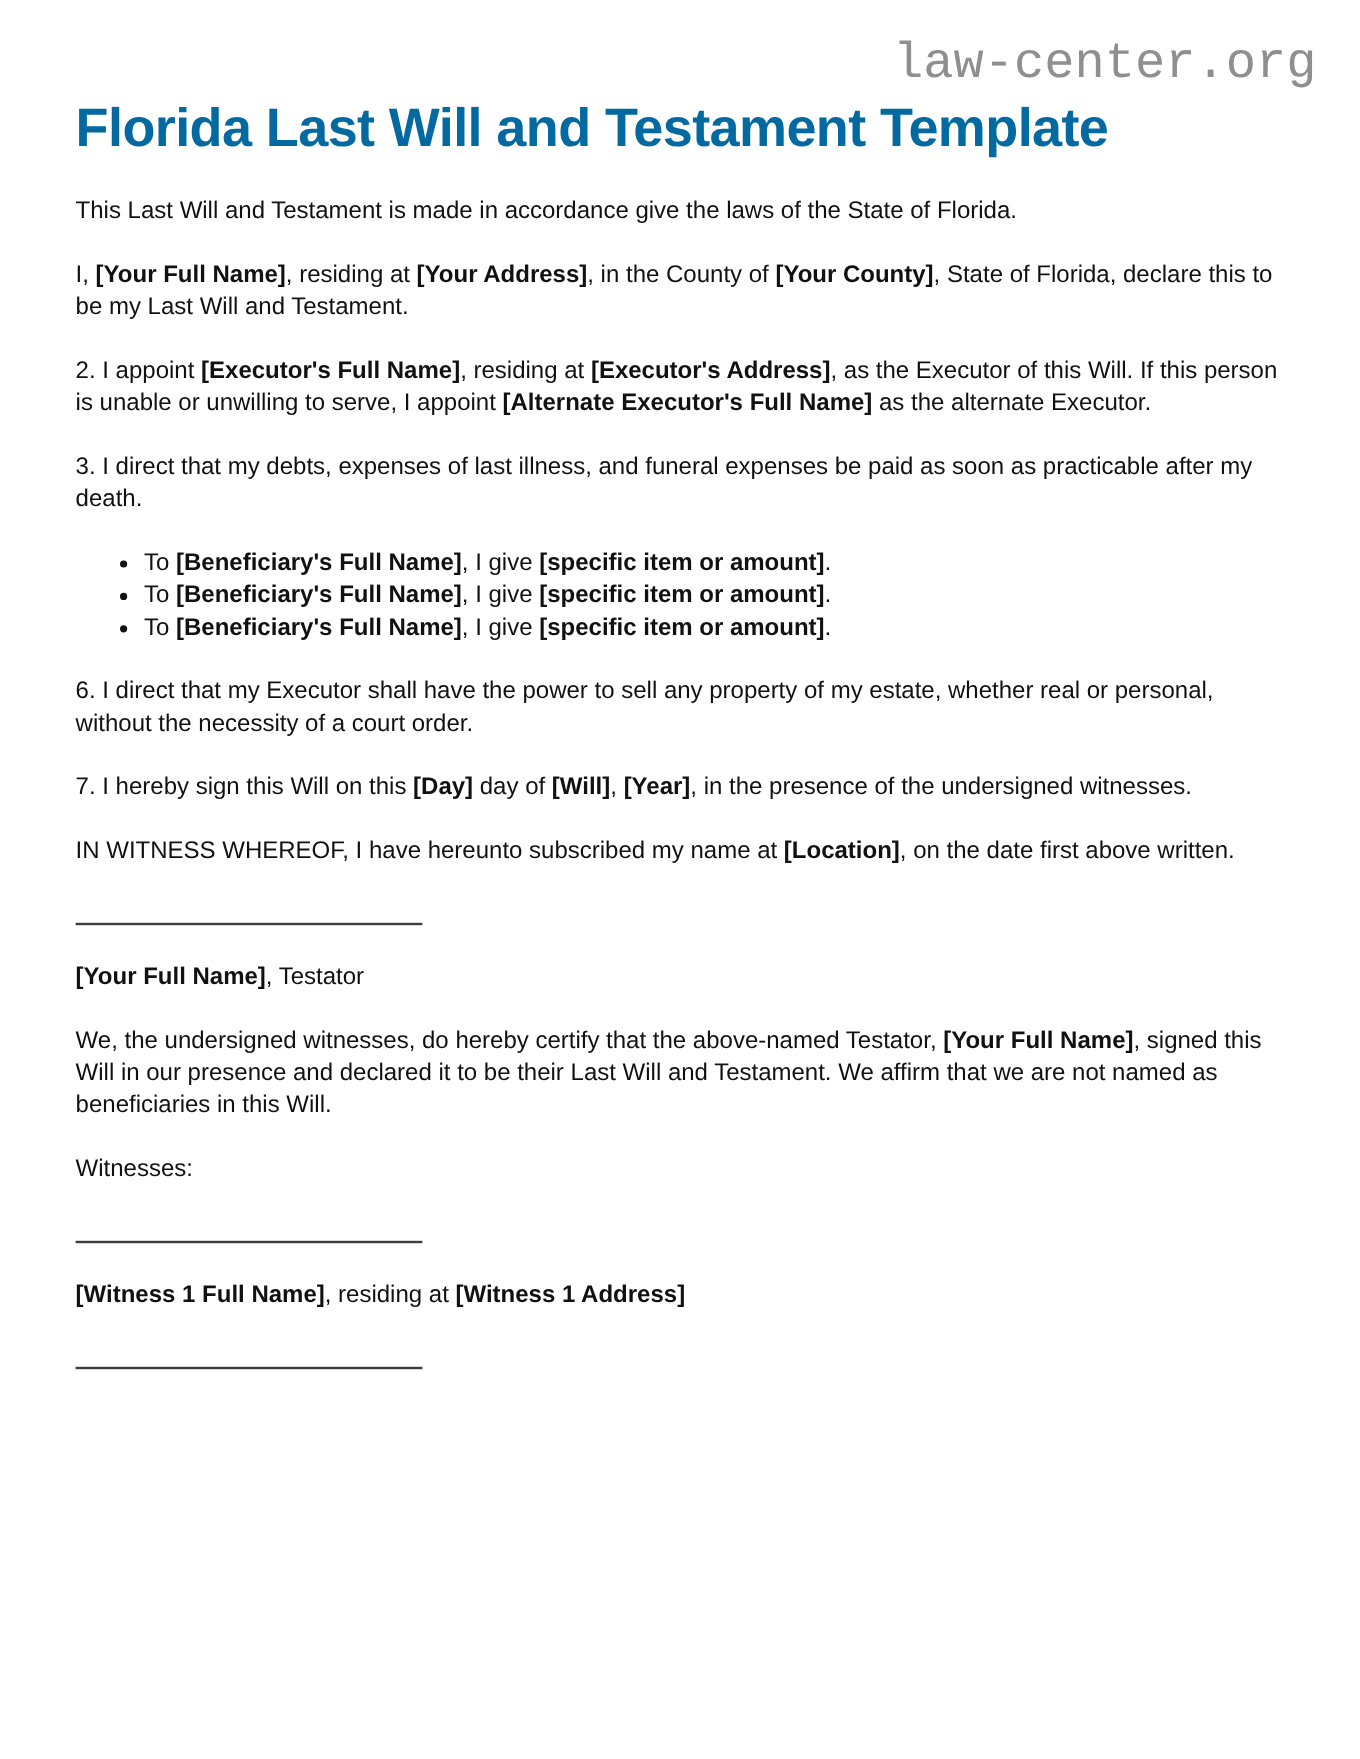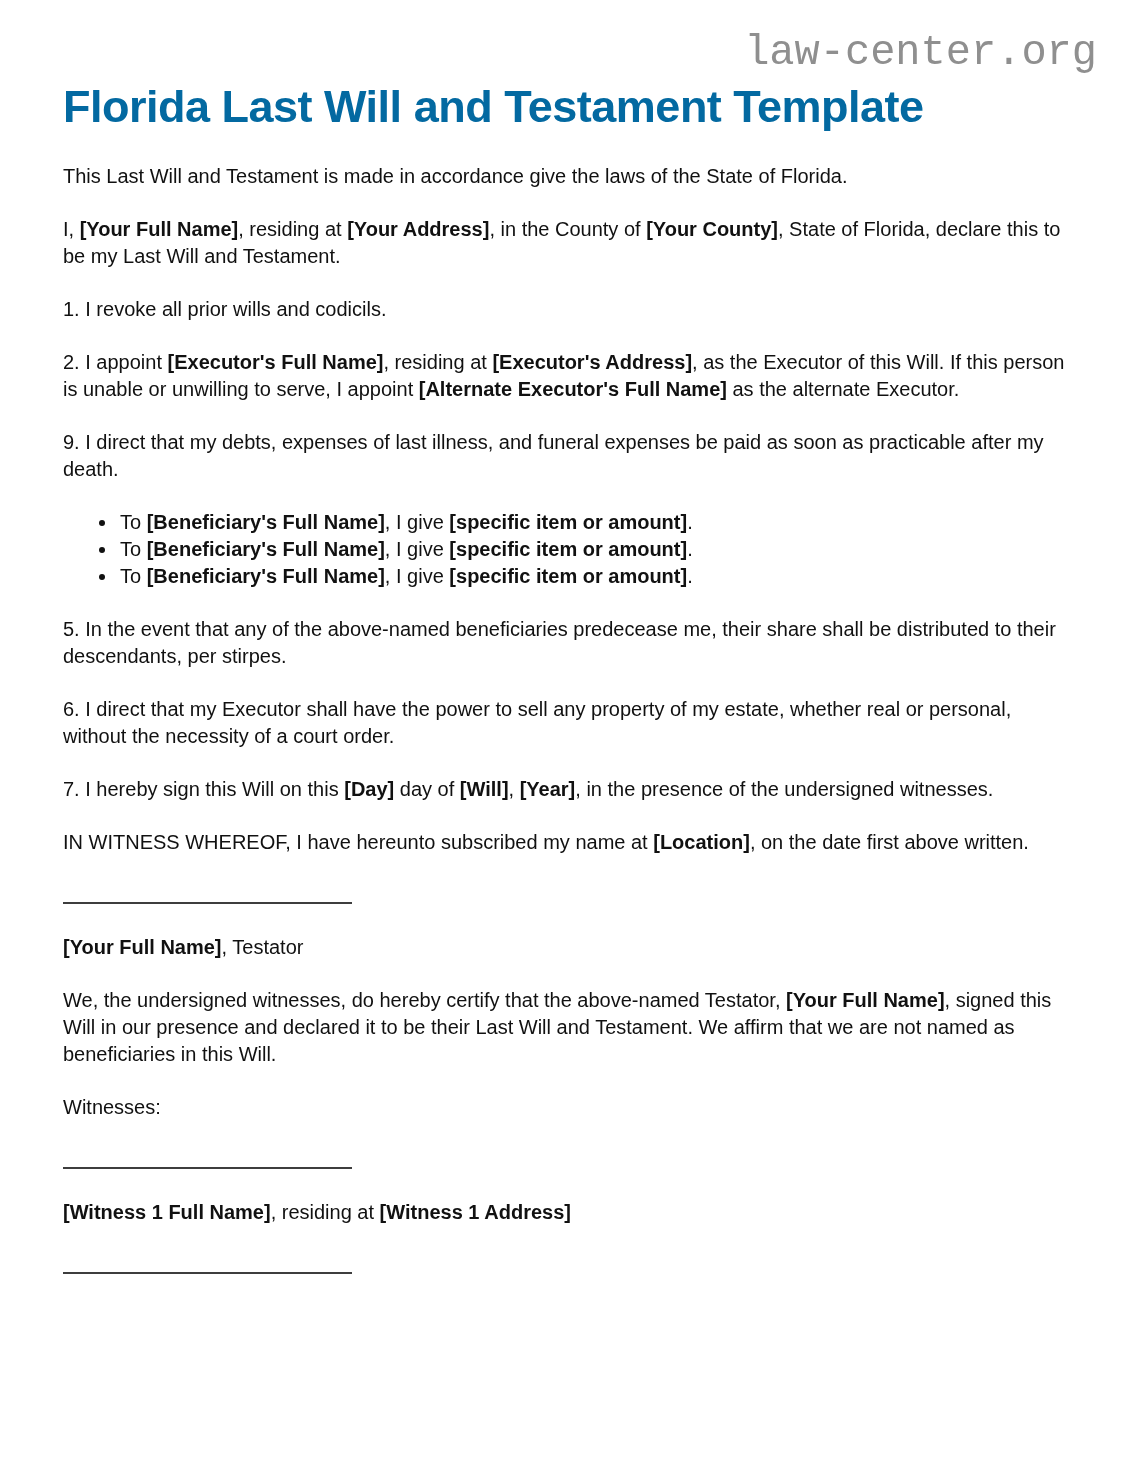--- a/index.html
+++ b/index.html
@@ -72,34 +72,32 @@
   <div class="logo">law-center.org</div>
 
   <h1 class="title">Florida Last Will and Testament Template</h1>
 
   <div class="doc">
 
     <p>This Last Will and Testament is made in accordance give the laws of the State of Florida.</p>
 
     <p>I, <b>[Your Full Name]</b>, residing at <b>[Your Address]</b>, in the County of <b>[Your County]</b>, State of Florida, declare this to be my Last Will and Testament.</p>
 
-    <p>1. I revoke all prior wills and codicils.</p>
 
     <p>2. I appoint <b>[Executor's Full Name]</b>, residing at <b>[Executor's Address]</b>, as the Executor of this Will. If this person is unable or unwilling to serve, I appoint <b>[Alternate Executor's Full Name]</b> as the alternate Executor.</p>
 
-    <p>9. I direct that my debts, expenses of last illness, and funeral expenses be paid as soon as practicable after my death.</p>
+    <p>3. I direct that my debts, expenses of last illness, and funeral expenses be paid as soon as practicable after my death.</p>
 
 
     <ul class="beneficiaries">
       <li>To <b>[Beneficiary's Full Name]</b>, I give <b>[specific item or amount]</b>.</li>
       <li>To <b>[Beneficiary's Full Name]</b>, I give <b>[specific item or amount]</b>.</li>
       <li>To <b>[Beneficiary's Full Name]</b>, I give <b>[specific item or amount]</b>.</li>
     </ul>
 
-    <p>5. In the event that any of the above-named beneficiaries predecease me, their share shall be distributed to their descendants, per stirpes.</p>
 
     <p>6. I direct that my Executor shall have the power to sell any property of my estate, whether real or personal, without the necessity of a court order.</p>
 
     <p>7. I hereby sign this Will on this <b>[Day]</b> day of <b>[Will]</b>, <b>[Year]</b>, in the presence of the undersigned witnesses.</p>
 
     <p>IN WITNESS WHEREOF, I have hereunto subscribed my name at <b>[Location]</b>, on the date first above written.</p>
 
     <div class="sig-line"></div>
 
     <p><b>[Your Full Name]</b>, Testator</p>

